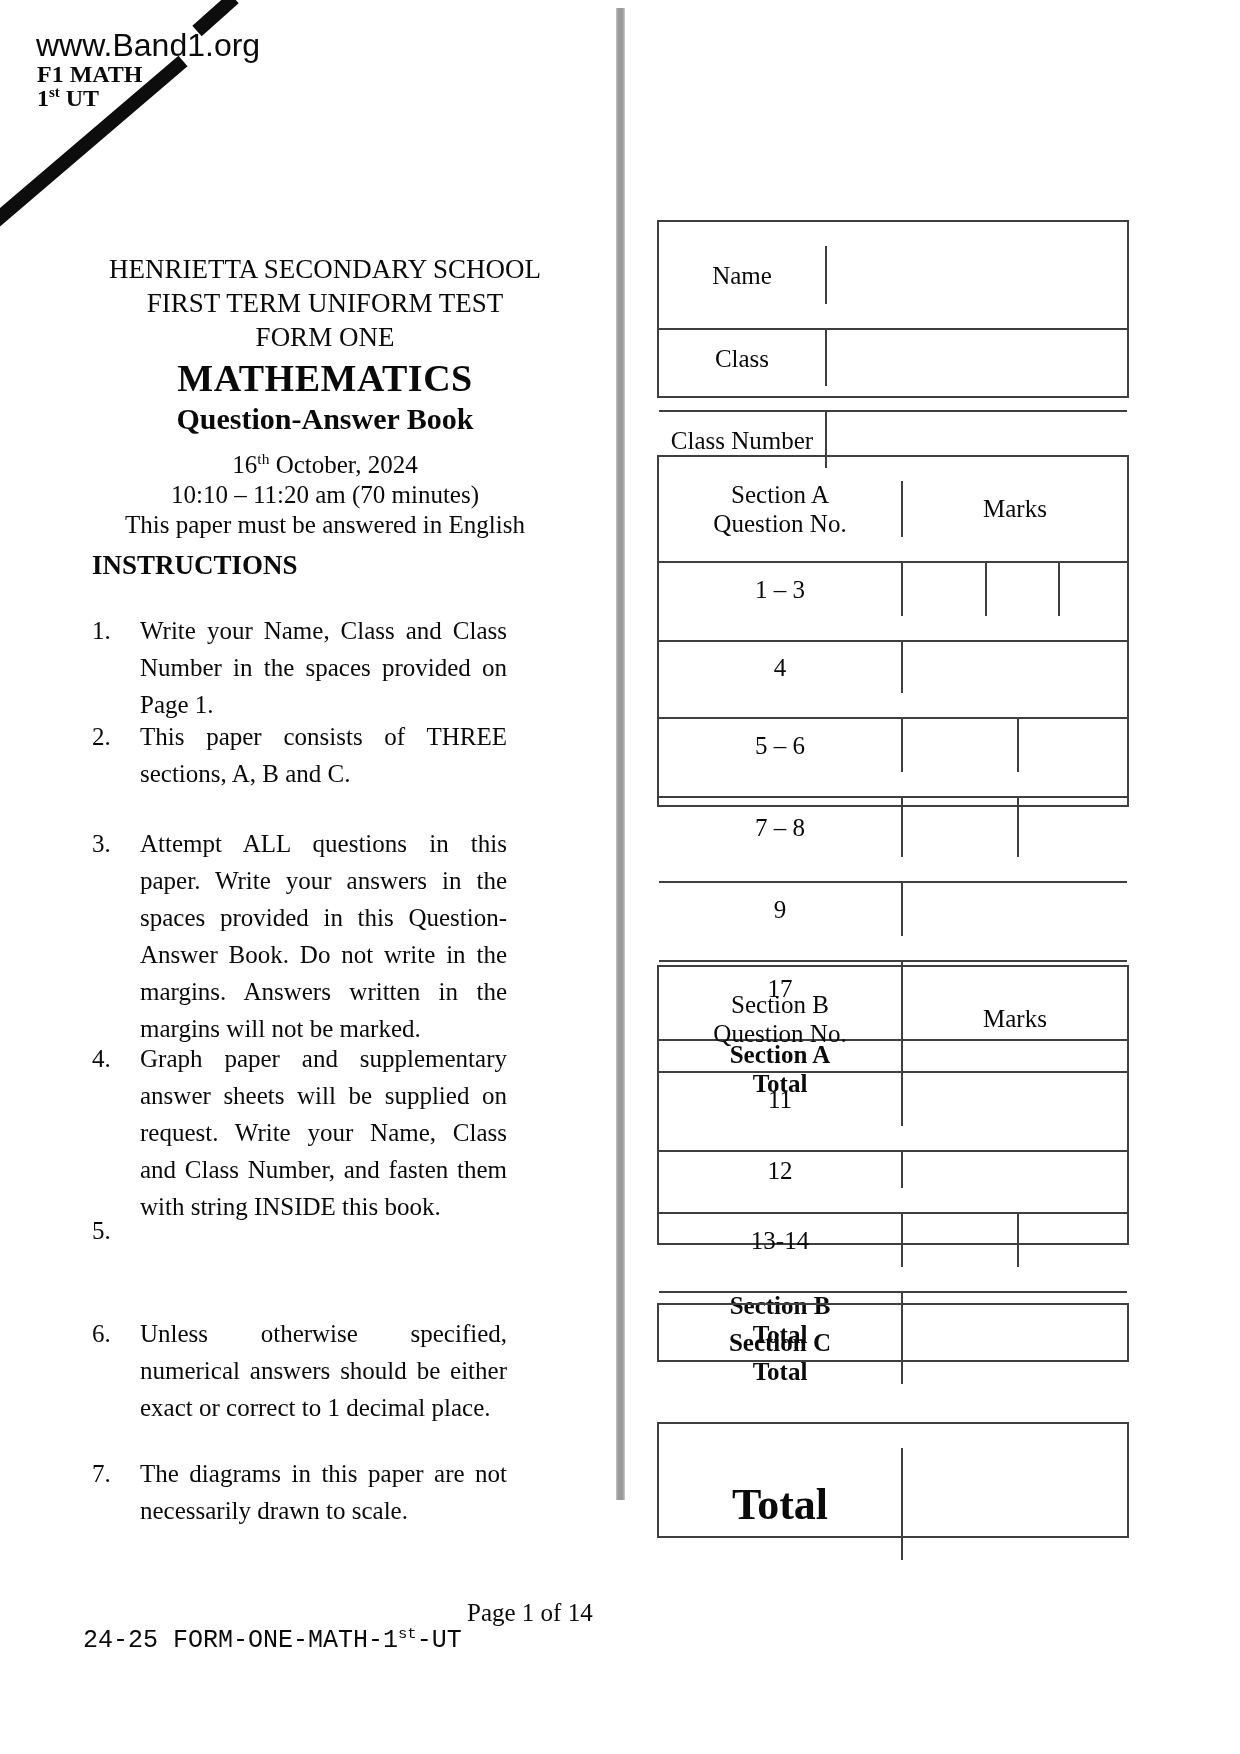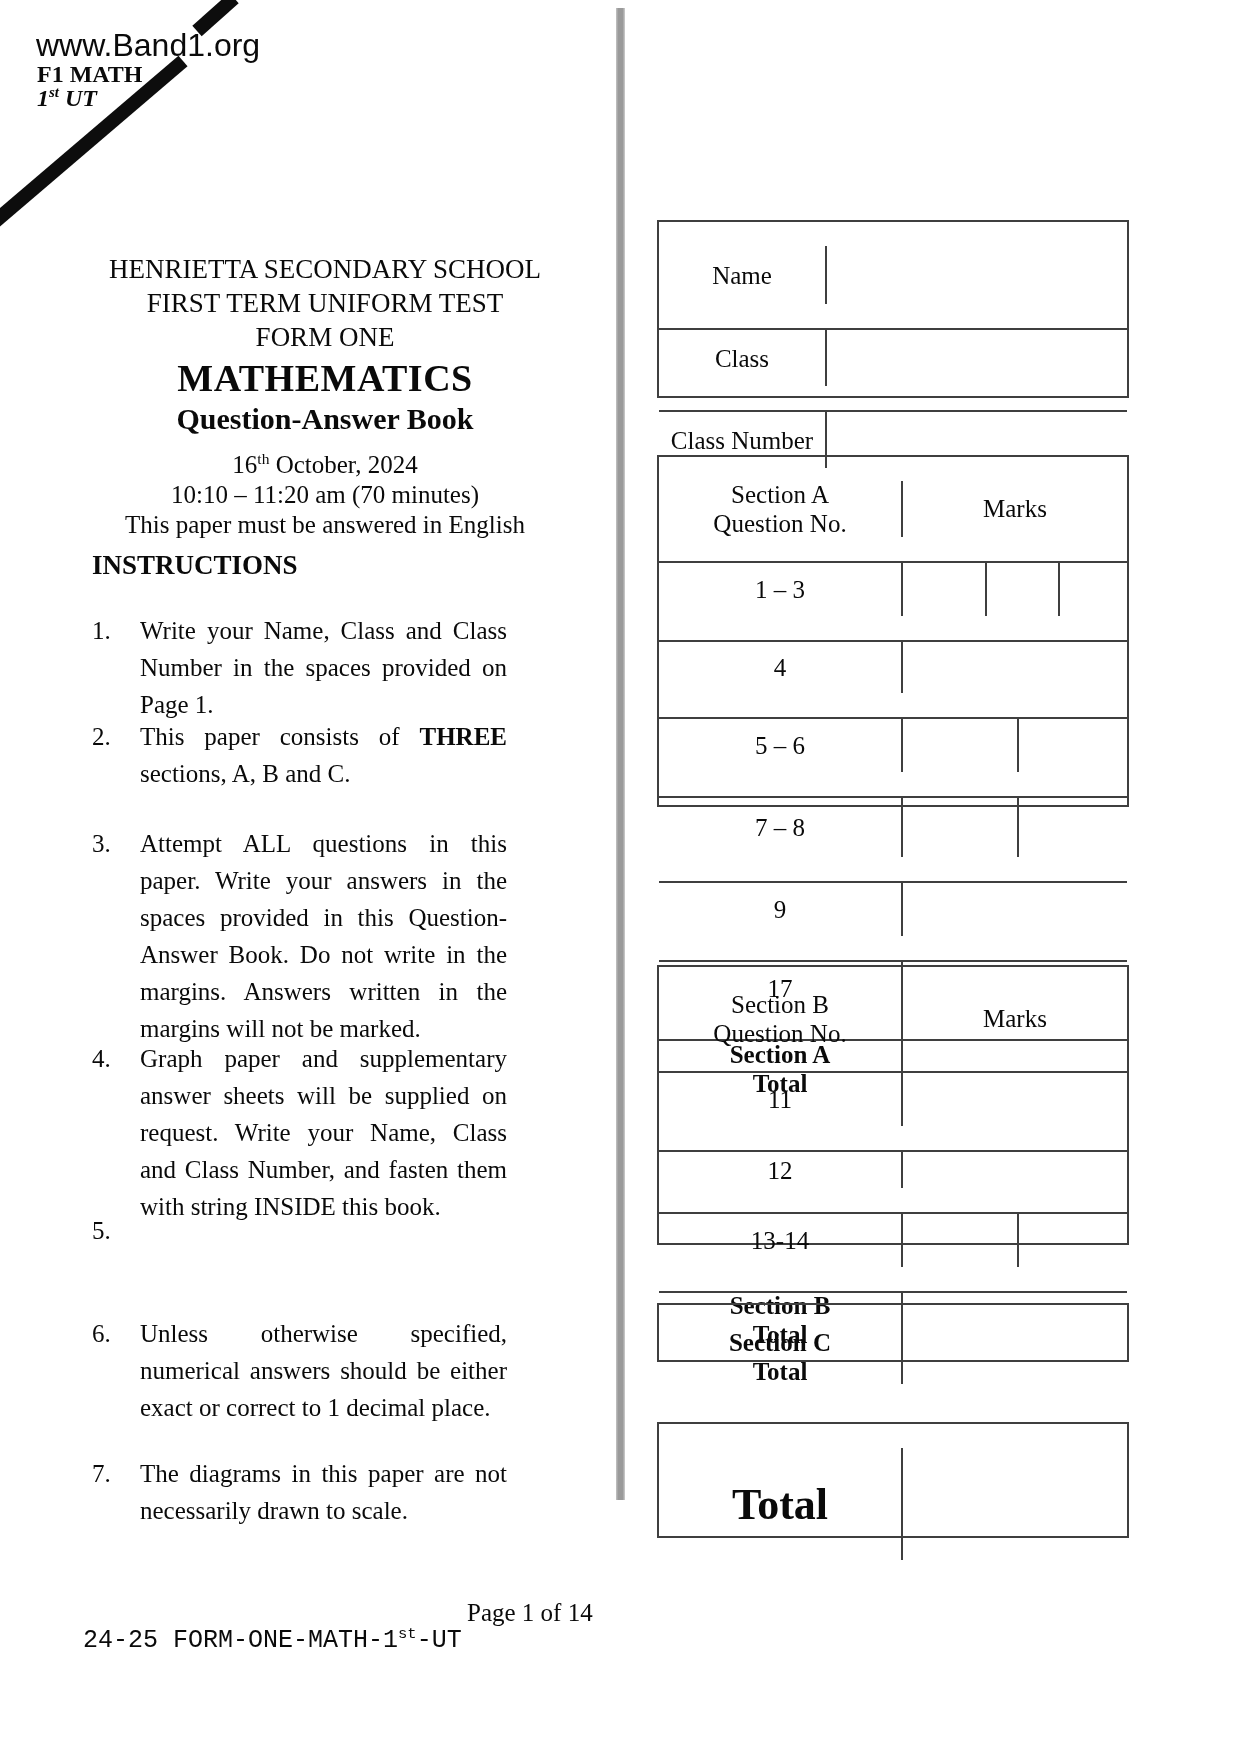--- a/index.html
+++ b/index.html
@@ -14,36 +14,36 @@
     position:relative;width:1240px;height:1754px;background:#ffffff;
     margin:0 auto;overflow:hidden;
     font-family:"Liberation Serif", serif;color:var(--txt);padding-left:40px;
   }
   
   .logo-site{
     position:absolute;left:36px;top:28px;
     font-family:"Liberation Sans", sans-serif;font-size:32px;line-height:34px;
   }
   .logo-l1{position:absolute;left:37px;top:62px;font-weight:bold;font-size:24px;line-height:24px;}
-  .logo-l2{position:absolute;left:37px;top:86px;font-weight:bold;font-size:24px;line-height:24px;font-style:italic;}
+  .logo-l2{position:absolute;left:37px;top:86px;font-weight:bold;font-size:24px;line-height:24px;}
   sup{font-size:62%;vertical-align:super;line-height:0;}
   .stripe-svg{position:absolute;left:0;top:0;}
   
   .title-block{position:absolute;left:90px;top:252px;width:470px;text-align:center;}
   .t-caps{font-size:27px;line-height:34px;}
   .t-subject{font-size:38px;line-height:44px;font-weight:bold;letter-spacing:.5px;margin-top:2px;}
   .t-book{font-size:30px;line-height:38px;font-weight:bold;}
   .t-small{font-size:25px;line-height:30px;}
   .t-gap{margin-top:12px;}
   
   .instr-title{position:absolute;left:92px;top:550px;font-size:27px;font-weight:bold;}
   .instr-item{position:absolute;left:92px;width:415px;display:flex;}
   .instr-num{width:48px;flex:none;font-size:25px;line-height:37px;}
   .instr-text{width:367px;font-size:25px;line-height:37px;text-align:justify;}
-  .instr-text .b{font-weight:bold;}
+  .instr-text .b{font-weight:normal;}
   
   .v-divider{
     position:absolute;left:616px;top:8px;width:9px;height:1492px;
     background:linear-gradient(90deg,var(--divider1),var(--divider2) 25%,var(--divider2) 75%,#cfcfcf);
   }
   
   .ptable{position:absolute;left:657px;width:472px;border:2px solid var(--bd);display:flex;flex-direction:column;}
   .trow{display:flex;border-top:2px solid var(--bd);flex:none;margin-top:24px;}
   .trow:first-child{border-top:none;}
   .lcell{width:244px;flex:none;border-right:2px solid var(--bd);

